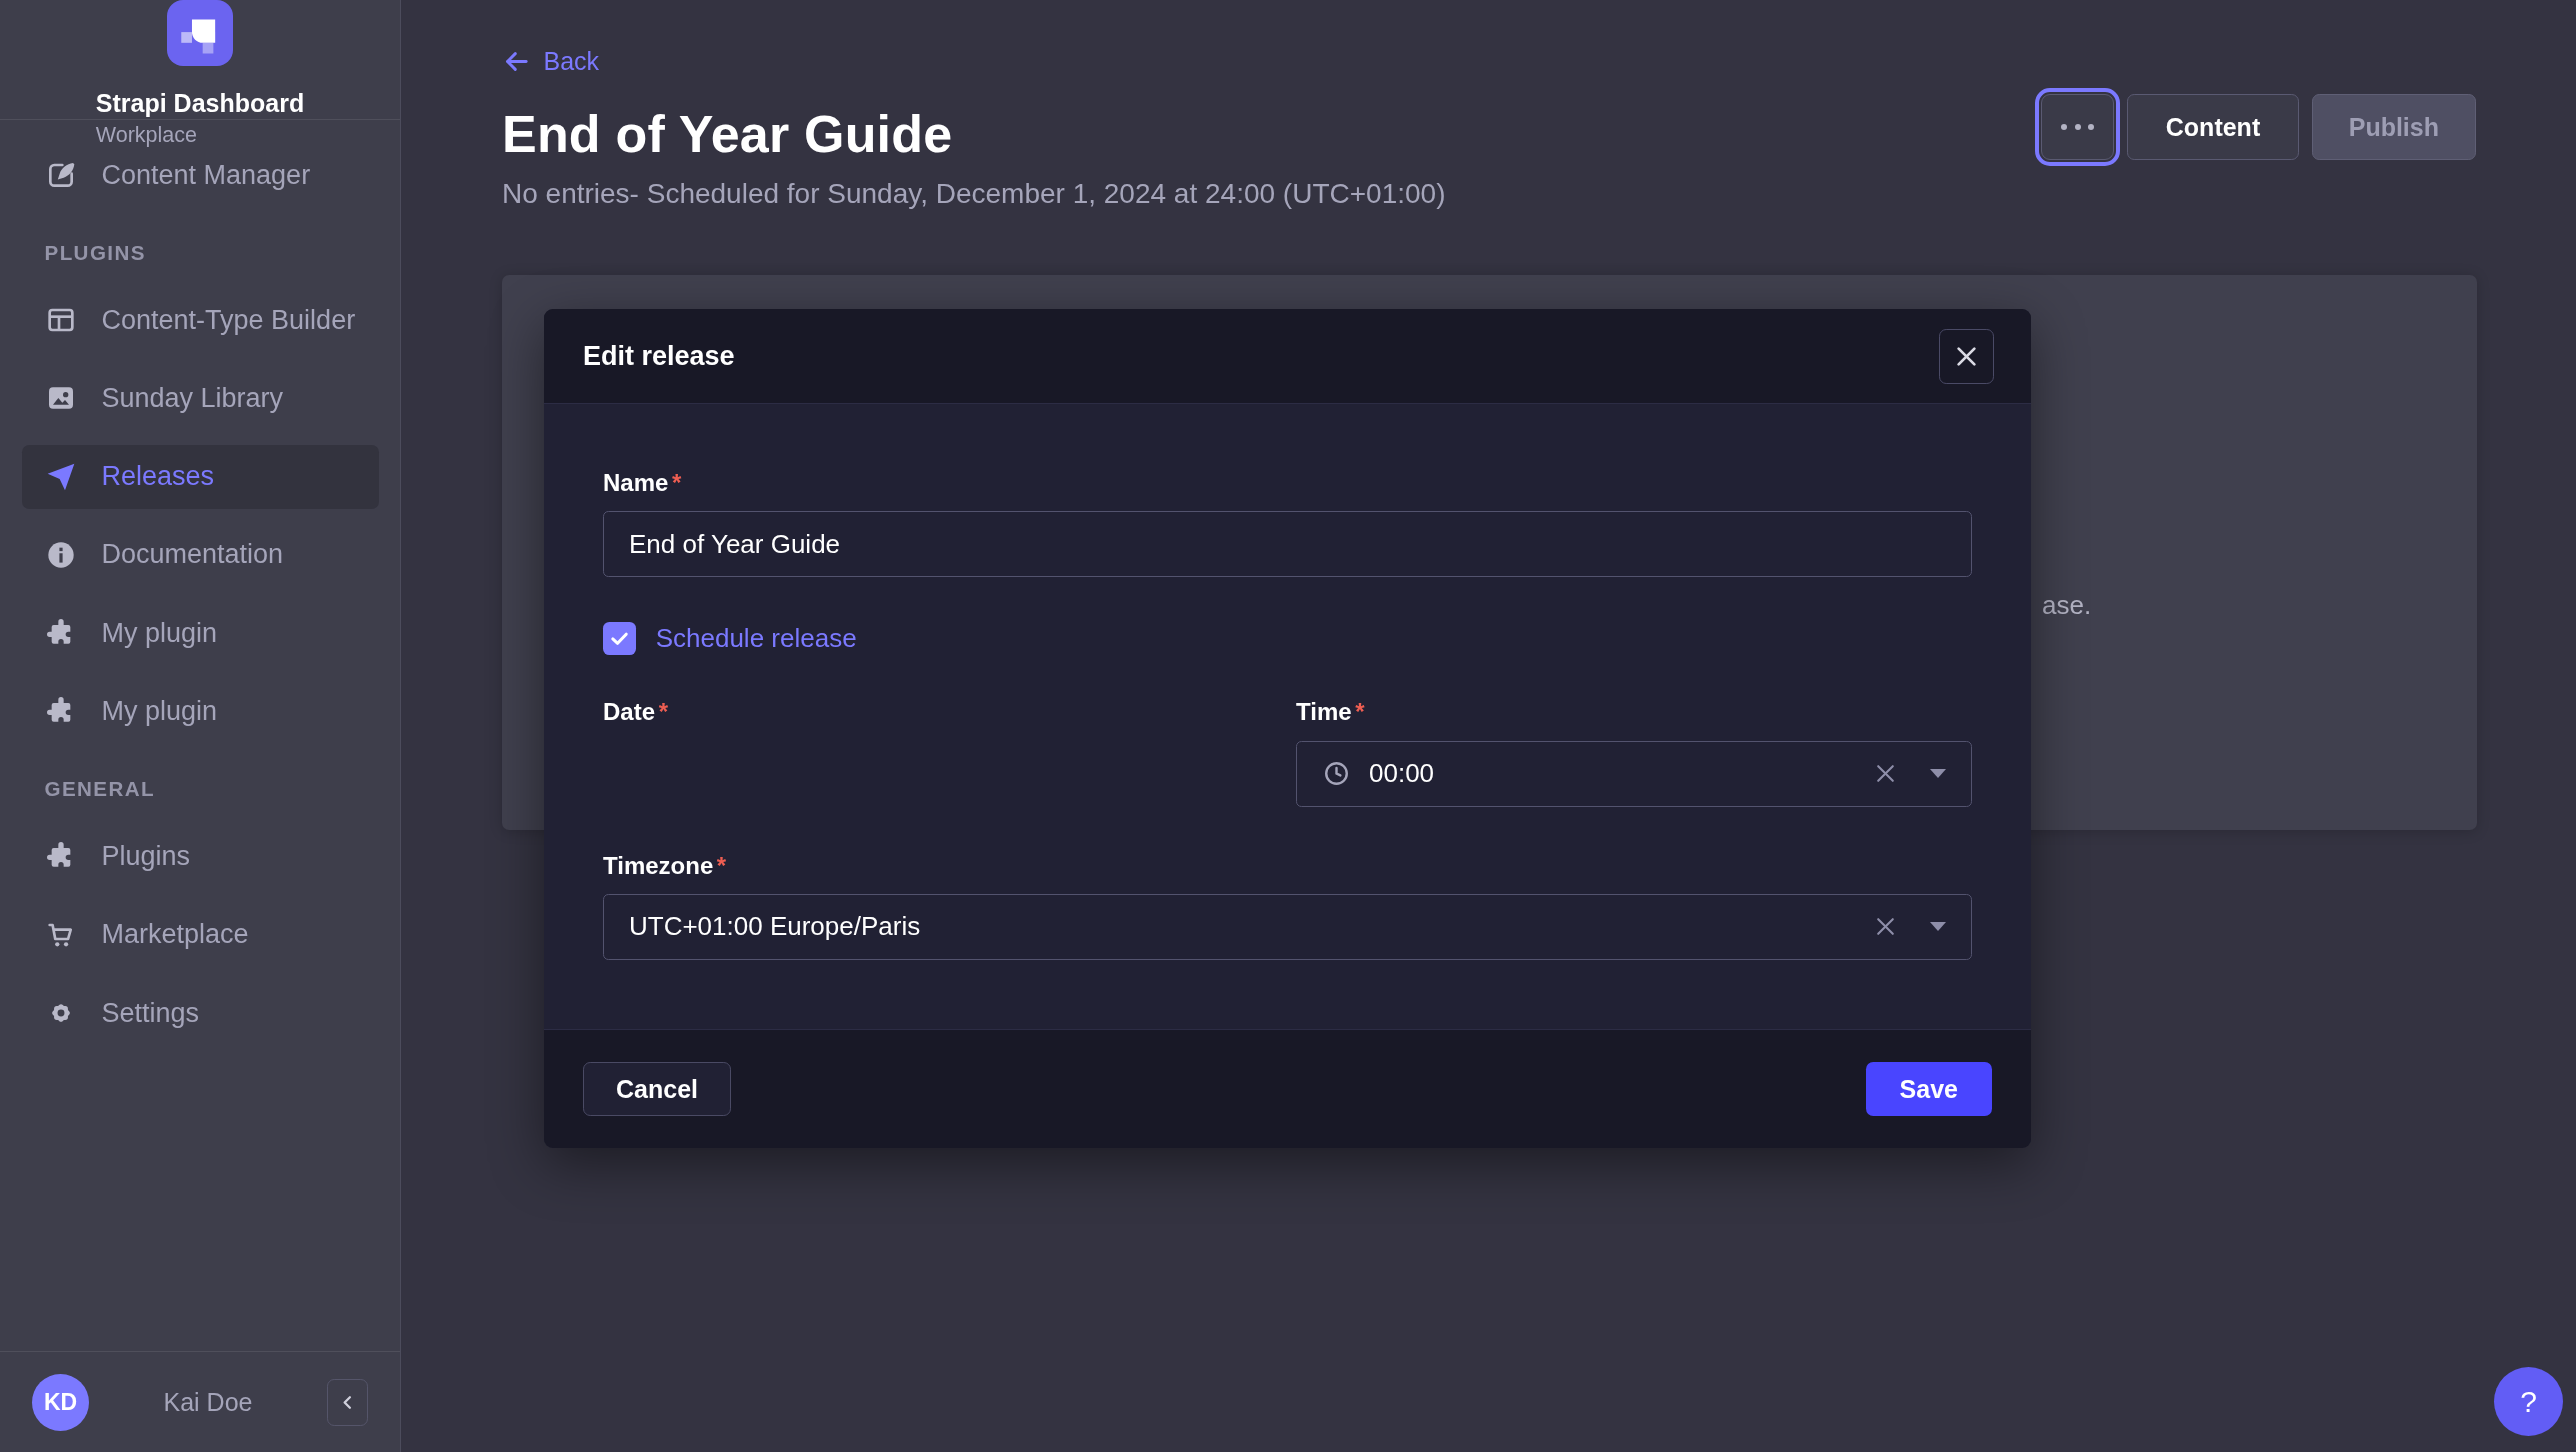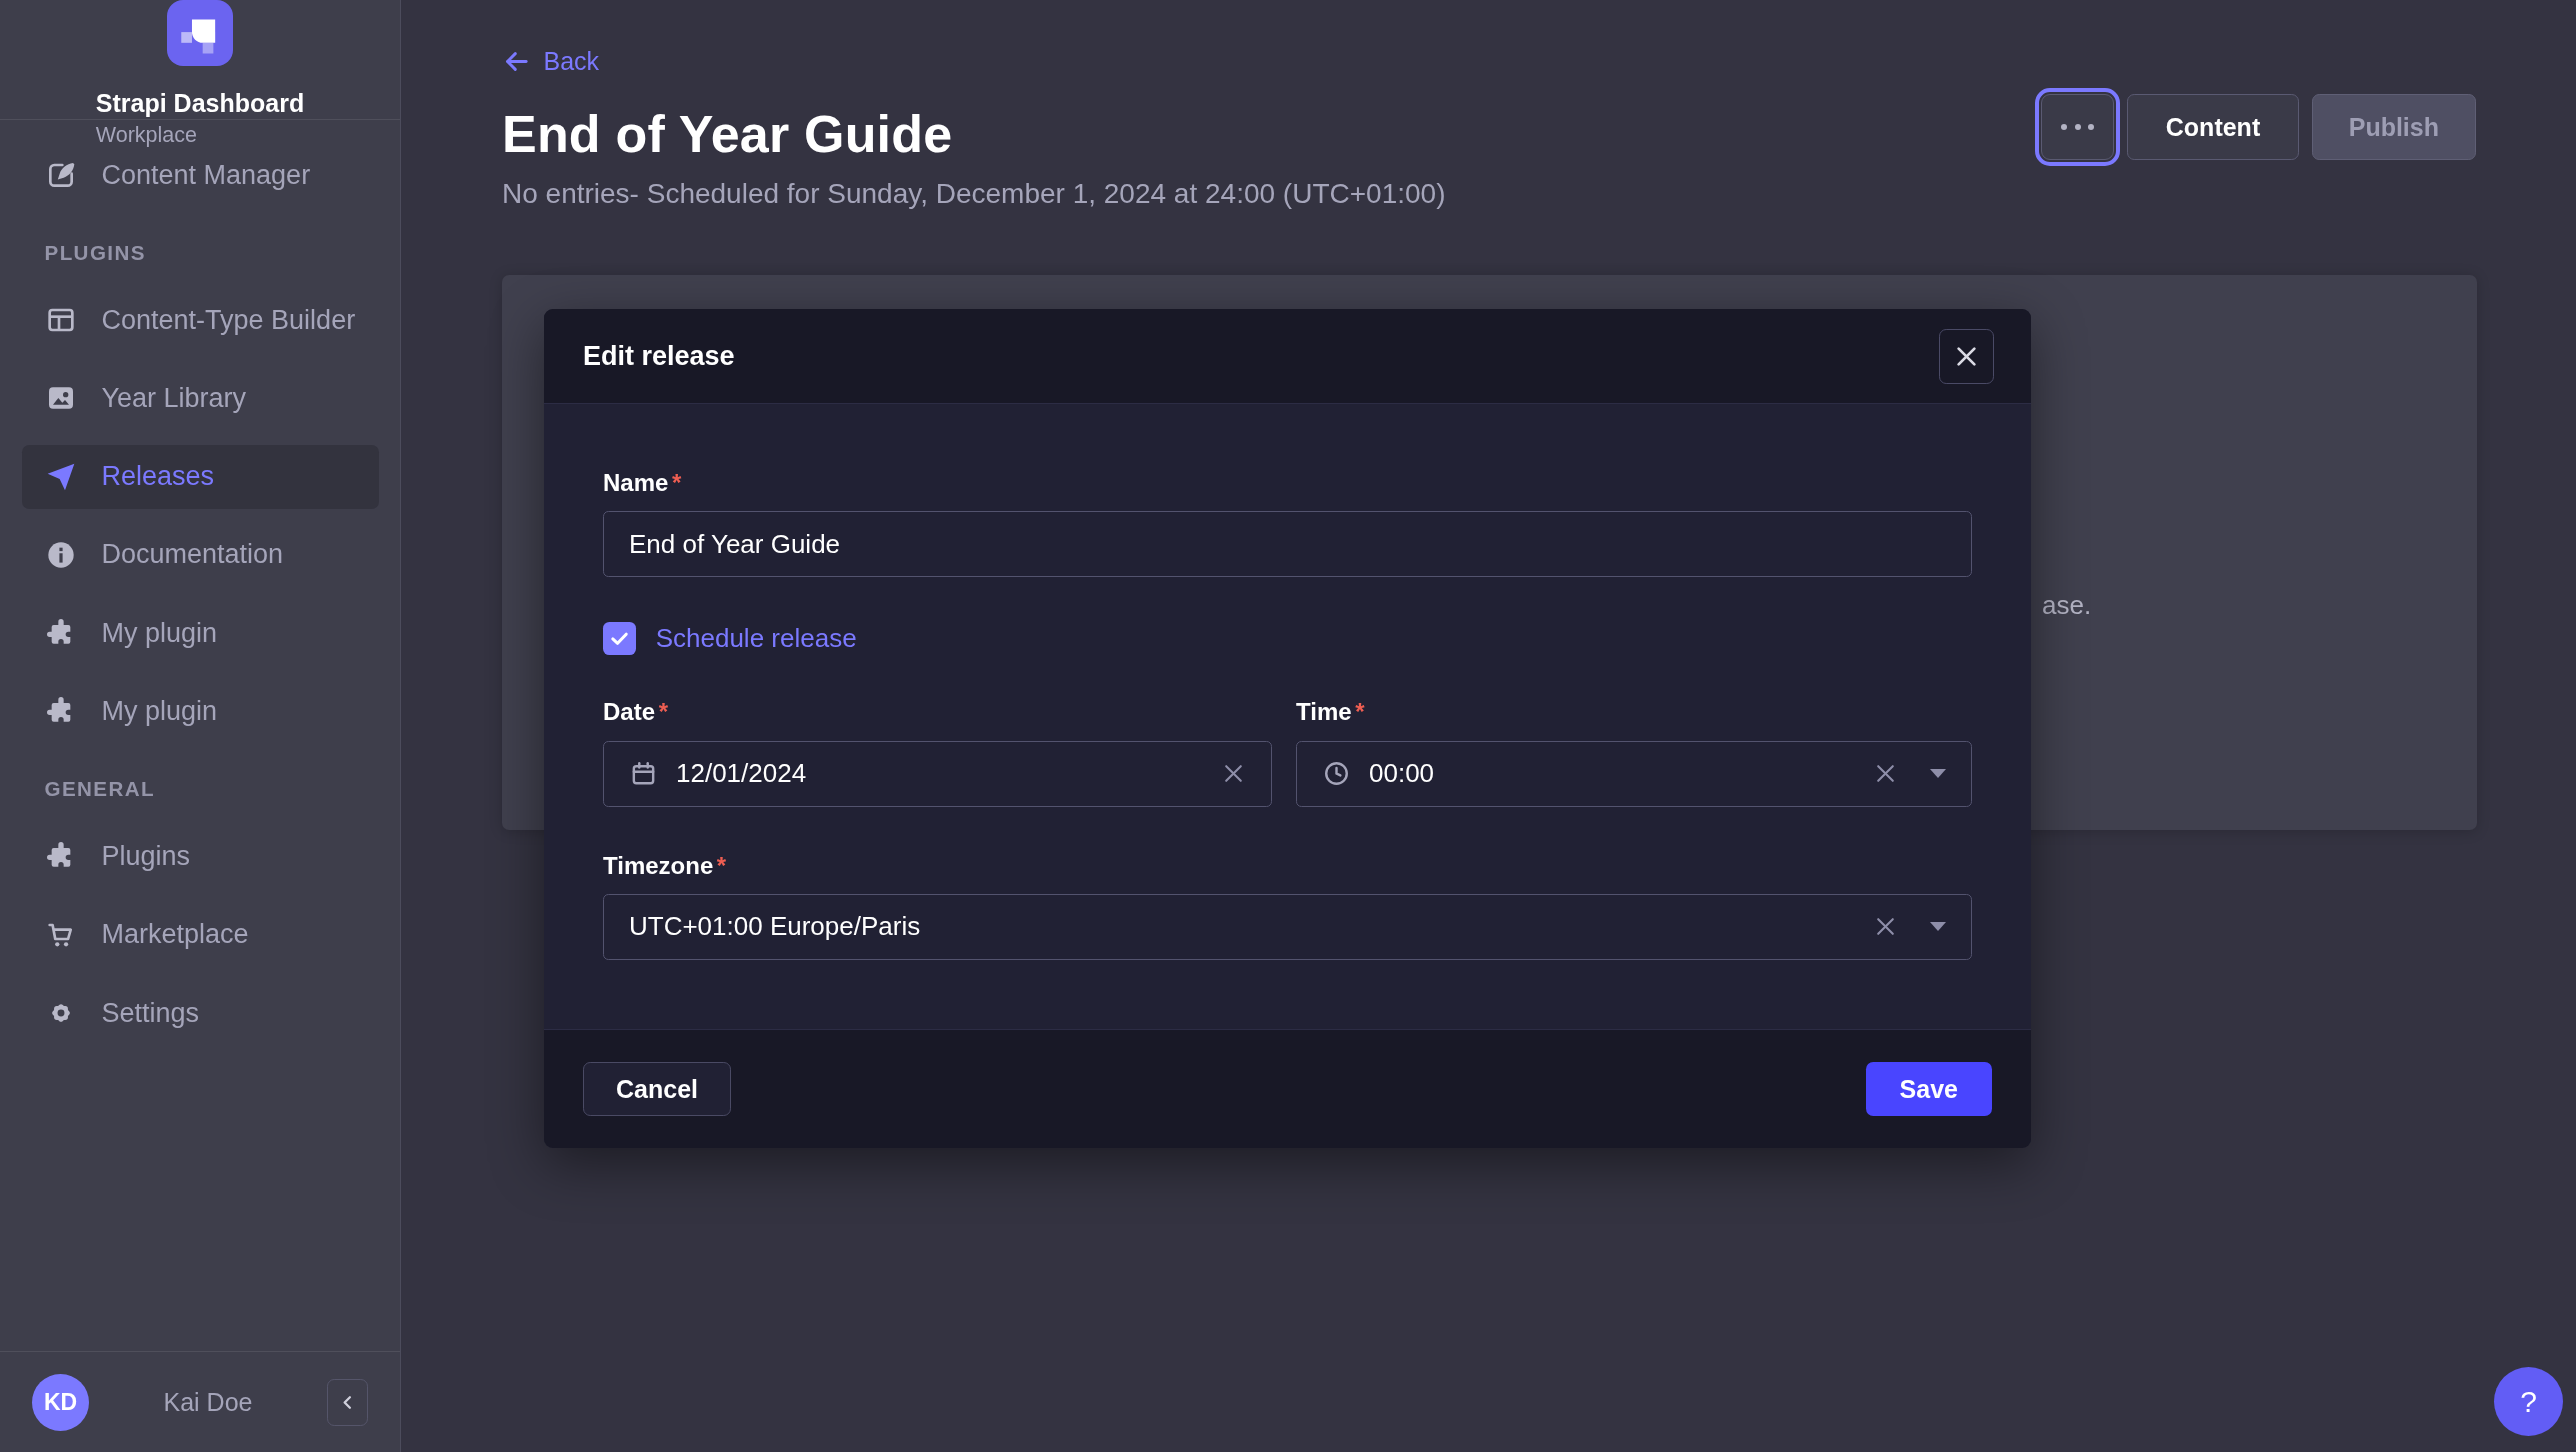--- a/index.html
+++ b/index.html
@@ -185,21 +185,21 @@
       </div>
 
       <div class="nav-item">
         <span class="nicon">
           <svg width="32" height="32" viewBox="0 0 24 24">
             <rect x="3" y="4" width="18" height="16" rx="3" fill="currentColor"></rect>
             <circle cx="15.5" cy="9.5" r="2" fill="#3e3e4b"></circle>
             <path d="M6 17l4-5 3 3.5 2-2 3 3.5H6z" fill="#3e3e4b"></path>
           </svg>
         </span>
-        <span>Year Library</span>
+        <span>Sunday Library</span>
       </div>
 
       <div class="nav-item active">
         <span class="nicon">
           <svg width="32" height="32" viewBox="0 0 24 24">
             <path d="M22 2l-7 20-4-8.5L2 9.5 22 2z" fill="currentColor"></path>
           </svg>
         </span>
         <span>Releases</span>
       </div>
@@ -342,37 +342,20 @@
           </svg>
         </span>
         <span class="check-label">Schedule release</span>
       </div>
 
       <div class="dt-row">
         <div class="dt-col-date">
           <div class="field-label">
             <span>Date</span>
               <span class="req">*</span>
-          </div>
-          <div class="input-box">
-            <span class="field-icon">
-              <svg width="29" height="29" viewBox="0 0 24 24" fill="none" stroke="currentColor" stroke-width="2" stroke-linecap="round">
-                <rect x="4" y="6" width="16" height="14" rx="2"></rect>
-                <line x1="8.5" y1="3.5" x2="8.5" y2="7"></line>
-                <line x1="15.5" y1="3.5" x2="15.5" y2="7"></line>
-                <line x1="4" y1="10.5" x2="20" y2="10.5"></line>
-              </svg>
-            </span>
-            <input type="text" value="12/01/2024" style="">
-            <button class="clear-btn">
-              <svg width="25" height="25" viewBox="0 0 24 24" fill="none" stroke="currentColor" stroke-width="2" stroke-linecap="round">
-                <line x1="5" y1="5" x2="19" y2="19"></line>
-                  <line x1="19" y1="5" x2="5" y2="19"></line>
-              </svg>
-            </button>
           </div>
         </div>
 
         <div class="dt-col-time">
           <div class="field-label">
             <span>Time</span>
               <span class="req">*</span>
           </div>
           <div class="input-box">
             <span class="field-icon">

